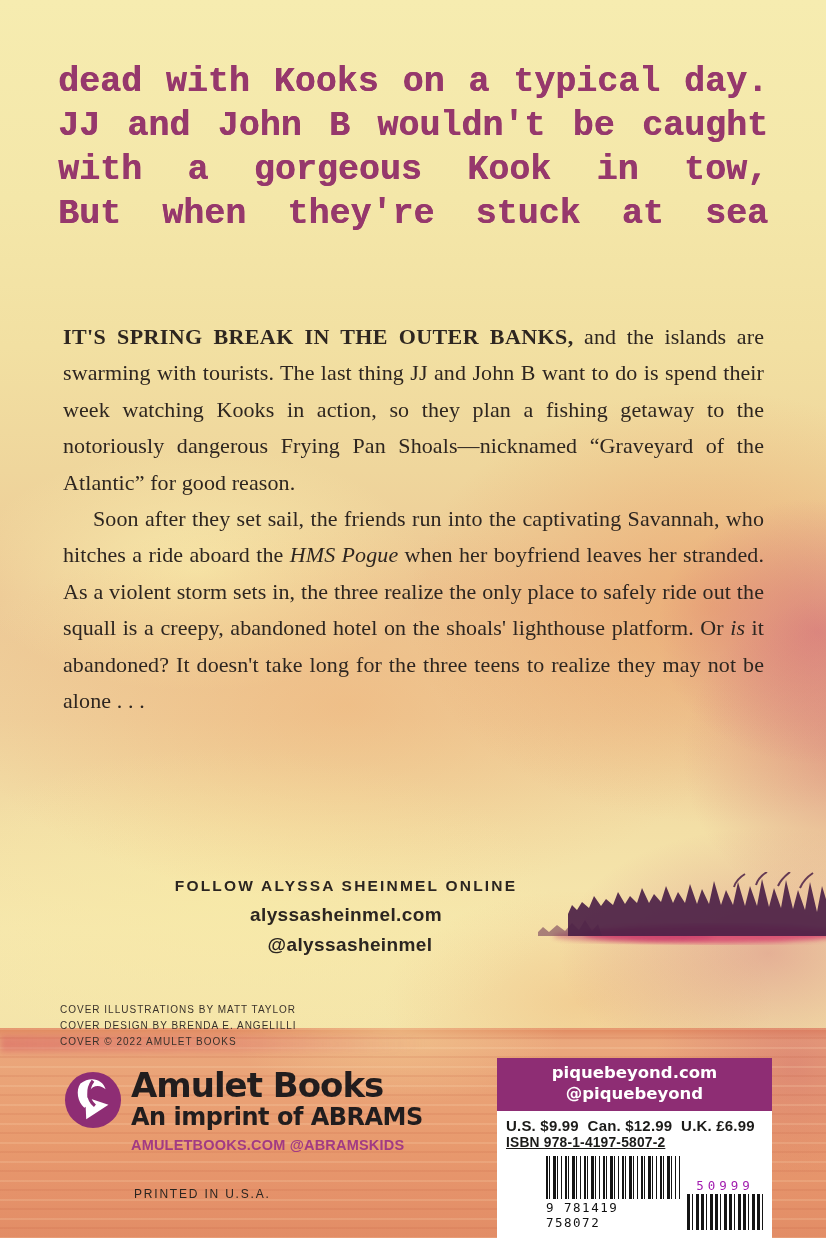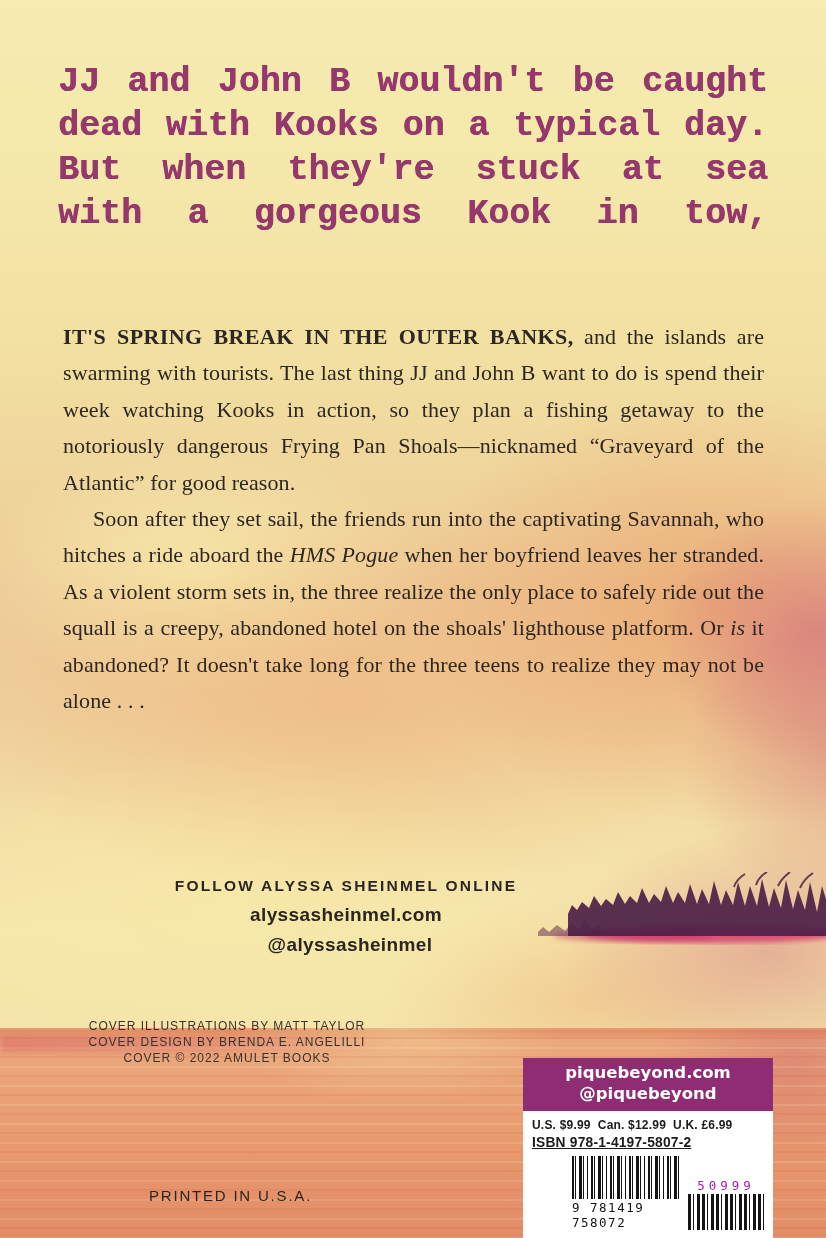--- a/index.html
+++ b/index.html
@@ -56,35 +56,35 @@
   }
   .body-copy p.indent { text-indent:30px; }
   .lead-in { font-weight:700; letter-spacing:.4px; }
   .body-copy i { font-style:italic; }
   
   .follow { left:0; top:877px; width:692px; text-align:center; color:#2b2520; }
   .follow-heading { font-weight:700; font-size:15.5px; letter-spacing:2.2px; }
   .follow-site   { font-weight:700; font-size:19px; margin-top:9px; letter-spacing:.4px; }
   .follow-handle { font-weight:700; font-size:19px; margin-top:8px; letter-spacing:.4px;padding-left:8px; }
   
-  .credits { left:60px; top:1002px; width:334px; text-align:center;
-             font-size:12px; line-height:16px; letter-spacing:1px; color:#3a322b;margin-top:16px; }
+  .credits { left:60px; top:1002px; width:334px; 
+             font-size:10px; line-height:16px; letter-spacing:1px; color:#3a322b; }
   
   .publisher { left:64px; top:1067px; display:flex; gap:9px; }
   .pub-logo { width:58px; height:58px; flex:0 0 auto; margin-top:4px; }
   .pub-name    { font-family:"DejaVu Sans",sans-serif; font-weight:700; font-size:34px; line-height:37px; letter-spacing:-1px; color:#211d1e; }
   .pub-imprint { font-family:"DejaVu Sans",sans-serif; font-weight:700; font-size:24px; line-height:27px; letter-spacing:-.5px; color:#211d1e; }
   .pub-links   { font-weight:700; font-size:14.5px; margin-top:6px; letter-spacing:.2px; color:#a23a83; }
-  .printed { left:149px; top:1187px; font-size:15px; letter-spacing:1.8px; color:#2b2520; }
+  .printed { left:134px; top:1187px; font-size:12px; letter-spacing:1.8px; color:#2b2520; }
   
-  .barcode-panel { left:523px; top:1058px; width:250px; }
+  .barcode-panel { left:497px; top:1058px; width:275px; }
   .bc-header { background:#8e2d74; color:#fff; text-align:center; padding:4px 0 7px;
                font-family:"DejaVu Sans",sans-serif; font-weight:700; font-size:16.5px; line-height:21px; }
   .bc-body { background:#fff; padding:6px 9px 9px; color:#1c1b19; }
-  .bc-prices { font-weight:700; font-size:12px; line-height:17px; white-space:pre; letter-spacing:.2px; }
+  .bc-prices { font-weight:700; font-size:15px; line-height:17px; white-space:pre; letter-spacing:.2px; }
   .bc-isbn   { font-weight:700; font-size:13.8px; line-height:17px; letter-spacing:.2px;text-decoration:underline; }
   .bc-row { display:flex; gap:7px; margin-top:5px; align-items:flex-end; }
   .bc-main { flex:1;padding-left:40px; }
   .bars {
     height:43px;
     background:repeating-linear-gradient(90deg,
       #141414 0 2px,#fff 2px 3px,#141414 3px 4px,#fff 4px 7px,
       #141414 7px 10px,#fff 10px 11px,#141414 11px 12px,#fff 12px 15px,
       #141414 15px 16px,#fff 16px 19px);
   }
@@ -112,43 +112,56 @@
         </filter>
       </defs>
     <ellipse cx="175" cy="62" rx="130" ry="9" fill="#d63a6c" opacity="0.8" filter="url(#gblur)"></ellipse>
     <ellipse cx="95" cy="64" rx="80" ry="6" fill="#c13368" opacity="0.45" filter="url(#gblur)"></ellipse>
     <polygon opacity="0.55" fill="#6a3154" points="0,64 64,64 60,52 54,59 47,48 41,58 34,51 27,59 19,53 11,60 5,55 0,60"></polygon>
     <polygon opacity="0.92" fill="#4c2146" points="30,64 290,64 290,34 284,14 279,40 272,10 267,38 260,18 255,37 248,8 243,36 236,16 231,35 224,7 219,34 212,14 207,34 200,10 195,33 188,18 183,33 176,9 171,32 164,17 159,32 152,12 147,31 140,20 135,31 128,14 123,30 116,22 111,31 104,16 99,31 92,24 87,32 80,20 75,33 68,27 63,34 56,24 51,36 44,30 39,38 34,33 30,42"></polygon>
     <path d="M262,16 C265,9 269,5 275,1 M240,14 C243,7 247,4 252,0 M218,13 C220,6 224,3 229,0 M196,15 C198,8 202,5 207,2" stroke="#4c2146" stroke-width="2" fill="none" opacity="0.85"></path>
   </svg>
 
   <div class="abs headline">
+    <div class="j">dead with Kooks on a typical day.</div>
     <div class="j">JJ and John B wouldn't be caught</div>
-    <div class="j">dead with Kooks on a typical day.</div>
+    <div class="j">with a gorgeous Kook in tow,</div>
     <div class="j">But when they're stuck at sea</div>
-    <div class="j">with a gorgeous Kook in tow,</div>
   </div>
 
   <div class="abs body-copy">
     <p><span class="lead-in">IT'S SPRING BREAK IN THE OUTER BANKS,</span><span> and the islands are swarming with tourists. The last thing JJ and John B want to do is spend their week watching Kooks in action, so they plan a fishing getaway to the notoriously dangerous Frying Pan Shoals—nicknamed “Graveyard of the Atlantic” for good reason.</span></p>
     <p class="indent"><span>Soon after they set sail, the friends run into the captivating Savannah, who hitches a ride aboard the </span><i>HMS Pogue</i><span> when her boyfriend leaves her stranded. As a violent storm sets in, the three realize the only place to safely ride out the squall is a creepy, abandoned hotel on the shoals' lighthouse platform. Or </span><i>is</i><span> it abandoned? It doesn't take long for the three teens to realize they may not be alone . . .</span></p>
   </div>
 
   <div class="abs follow">
     <div class="follow-heading">FOLLOW ALYSSA SHEINMEL ONLINE</div>
     <div class="follow-site">alyssasheinmel.com</div>
     <div class="follow-handle">@alyssasheinmel</div>
   </div>
 
   <div class="abs credits">
     <div>COVER ILLUSTRATIONS BY MATT TAYLOR</div>
     <div>COVER DESIGN BY BRENDA E. ANGELILLI</div>
     <div>COVER © 2022 AMULET BOOKS</div>
   </div>
 
+  <div class="abs publisher">
+    <svg class="pub-logo" viewBox="0 0 60 60">
+      <circle cx="30" cy="30" r="29" fill="#8e2d74"></circle>
+      <path d="M17,13 C27,5 40,8 43,19 C38,14 30,14 26,21 C23,26 24,31 28,34 L21,38 C14,32 12,20 17,13 Z" fill="#ffffff"></path>
+      <polygon points="22,27 46,35 23,50" fill="#ffffff"></polygon>
+      <path d="M30,10 C24,18 24,30 32,36" stroke="#8e2d74" stroke-width="3.4" fill="none"></path>
+    </svg>
+    <div>
+      <div class="pub-name">Amulet Books</div>
+      <div class="pub-imprint">An imprint of ABRAMS</div>
+      <div class="pub-links">AMULETBOOKS.COM @ABRAMSKIDS</div>
+    </div>
+  </div>
   <div class="abs printed">PRINTED IN U.S.A.</div>
 
   <div class="abs barcode-panel">
     <div class="bc-header">
       <div>piquebeyond.com</div>
       <div>@piquebeyond</div>
     </div>
     <div class="bc-body">
       <div class="bc-prices">U.S. $9.99  Can. $12.99  U.K. £6.99</div>
       <div class="bc-isbn">ISBN 978-1-4197-5807-2</div>

